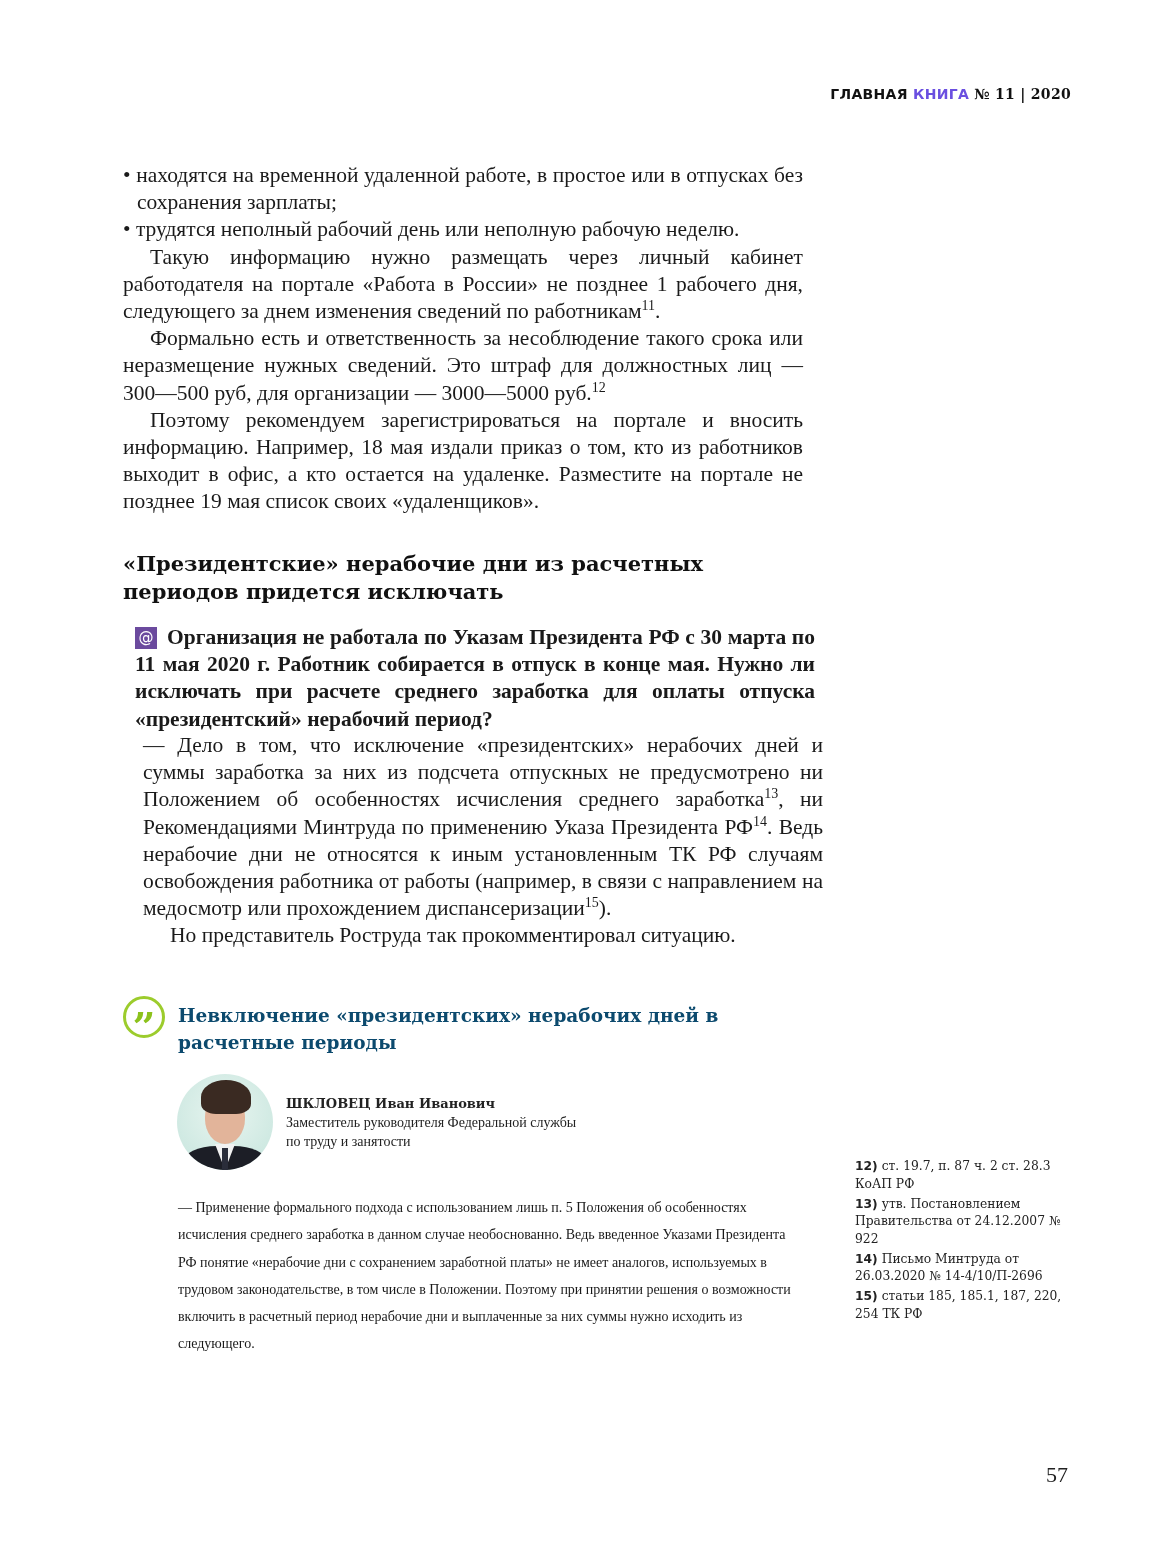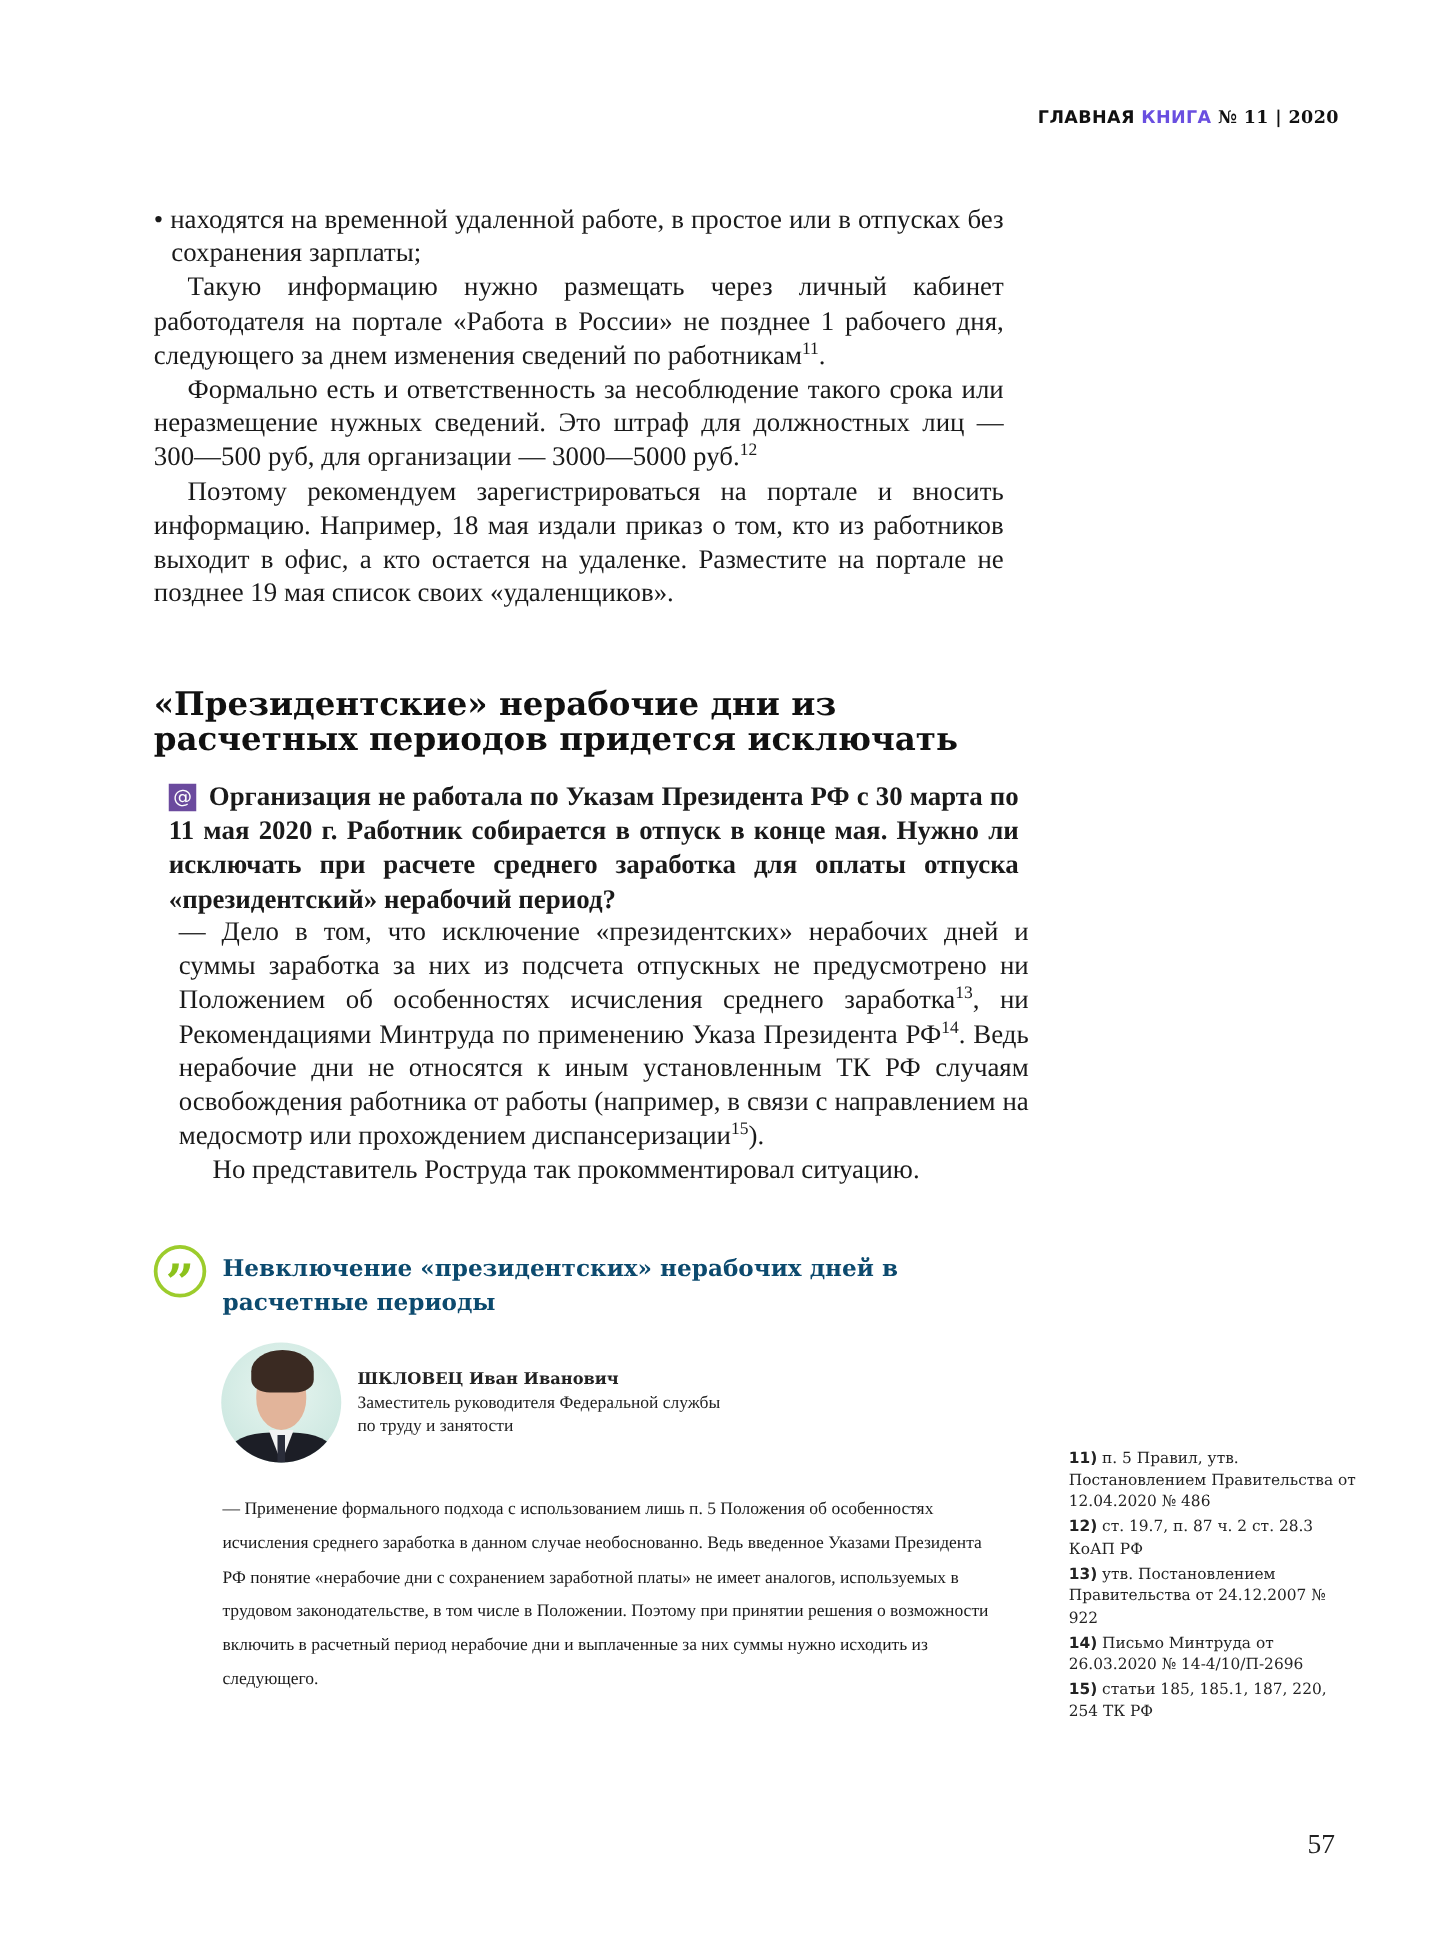--- a/index.html
+++ b/index.html
@@ -19,21 +19,21 @@
     text-align: justify;
   }
   .main p { margin: 0; }
   .bullet { padding-left: 14px; text-indent: -14px; }
   .indent { text-indent: 27px; }
   sup { font-size: 14px; line-height: 0; vertical-align: 8px; }
 
   .h2 {
     position: absolute; left: 123px; top: 550px; width: 680px;
     font-family: "DejaVu Serif", "Liberation Serif", serif;
-    font-weight: bold; font-size: 26px; line-height: 28px; color: #111;
+    font-weight: bold; font-size: 21px; line-height: 28px; color: #111;
   }
   .question {
     position: absolute; left: 123px; top: 624px; width: 680px;
     font-family: "Liberation Serif", "DejaVu Serif", serif;
     font-weight: bold; font-size: 21.5px; line-height: 27.2px; text-align: justify; margin-left: 12px;
   }
   .at-icon {
     display: inline-block; width: 22px; height: 22px; background: #6b4a9e;
     color: #fff; font-family: "DejaVu Sans", sans-serif; font-weight: normal;
     font-size: 15px; line-height: 21px; text-align: center; margin-right: 10px;
@@ -96,20 +96,21 @@
 <body>
 
 <div class="header">
   <span>ГЛАВНАЯ</span>
   <span class="brand2">КНИГА</span>
   <span class="issue">№ 11 | 2020</span>
 </div>
 
 <div class="main">
   <p class="bullet">• <span>находятся на временной удаленной работе, в простое или в отпусках без сохранения зарплаты;</span></p>
+  <p class="bullet">• <span>трудятся неполный рабочий день или неполную рабочую неделю.</span></p>
   <p class="indent"><span>Такую информацию нужно размещать через личный кабинет работодателя на портале «Работа в России» не позднее 1 рабочего дня, следующего за днем изменения сведений по работникам</span><sup>11</sup><span>.</span></p>
   <p class="indent"><span>Формально есть и ответственность за несоблюдение такого срока или неразмещение нужных сведений. Это штраф для должностных лиц — 300—500 руб, для организации — 3000—5000 руб.</span><sup>12</sup></p>
   <p class="indent"><span>Поэтому рекомендуем зарегистрироваться на портале и вносить информацию. Например, 18 мая издали приказ о том, кто из работников выходит в офис, а кто остается на удаленке. Разместите на портале не позднее 19 мая список своих «удаленщиков».</span></p>
 </div>
 
 <div class="h2">«Президентские» нерабочие дни из расчетных периодов придется исключать</div>
 
 <div class="question">
   <span class="at-icon">@</span><span>Организация не работала по Указам Президента РФ с 30 марта по 11 мая 2020 г. Работник собирается в отпуск в конце мая. Нужно ли исключать при расчете среднего заработка для оплаты отпуска «президентский» нерабочий период?</span>
 </div>
@@ -133,20 +134,19 @@
   <div class="name">ШКЛОВЕЦ Иван Иванович</div>
   <div>Заместитель руководителя Федеральной службы</div>
   <div>по труду и занятости</div>
 </div>
 
 <div class="quote-body">
   <p>— Применение формального подхода с использованием лишь п. 5 Положения об особенностях исчисления среднего заработка в данном случае необоснованно. Ведь введенное Указами Президента РФ понятие «нерабочие дни с сохранением заработной платы» не имеет аналогов, используемых в трудовом законодательстве, в том числе в Положении. Поэтому при принятии решения о возможности включить в расчетный период нерабочие дни и выплаченные за них суммы нужно исходить из следующего.</p>
 </div>
 
 <div class="footnotes">
-  <div class="fn"><span class="num">11)</span> <span>п. 5 Правил, утв. Постановлением Правительства от 12.04.2020 № 486</span></div>
   <div class="fn"><span class="num">12)</span> <span>ст. 19.7, п. 87 ч. 2 ст. 28.3 КоАП РФ</span></div>
   <div class="fn"><span class="num">13)</span> <span>утв. Постановлением Правительства от 24.12.2007 № 922</span></div>
   <div class="fn"><span class="num">14)</span> <span>Письмо Минтруда от 26.03.2020 № 14-4/10/П-2696</span></div>
   <div class="fn"><span class="num">15)</span> <span>статьи 185, 185.1, 187, 220, 254 ТК РФ</span></div>
 </div>
 
 <div class="page-number">57</div>
 
 </body></html>

